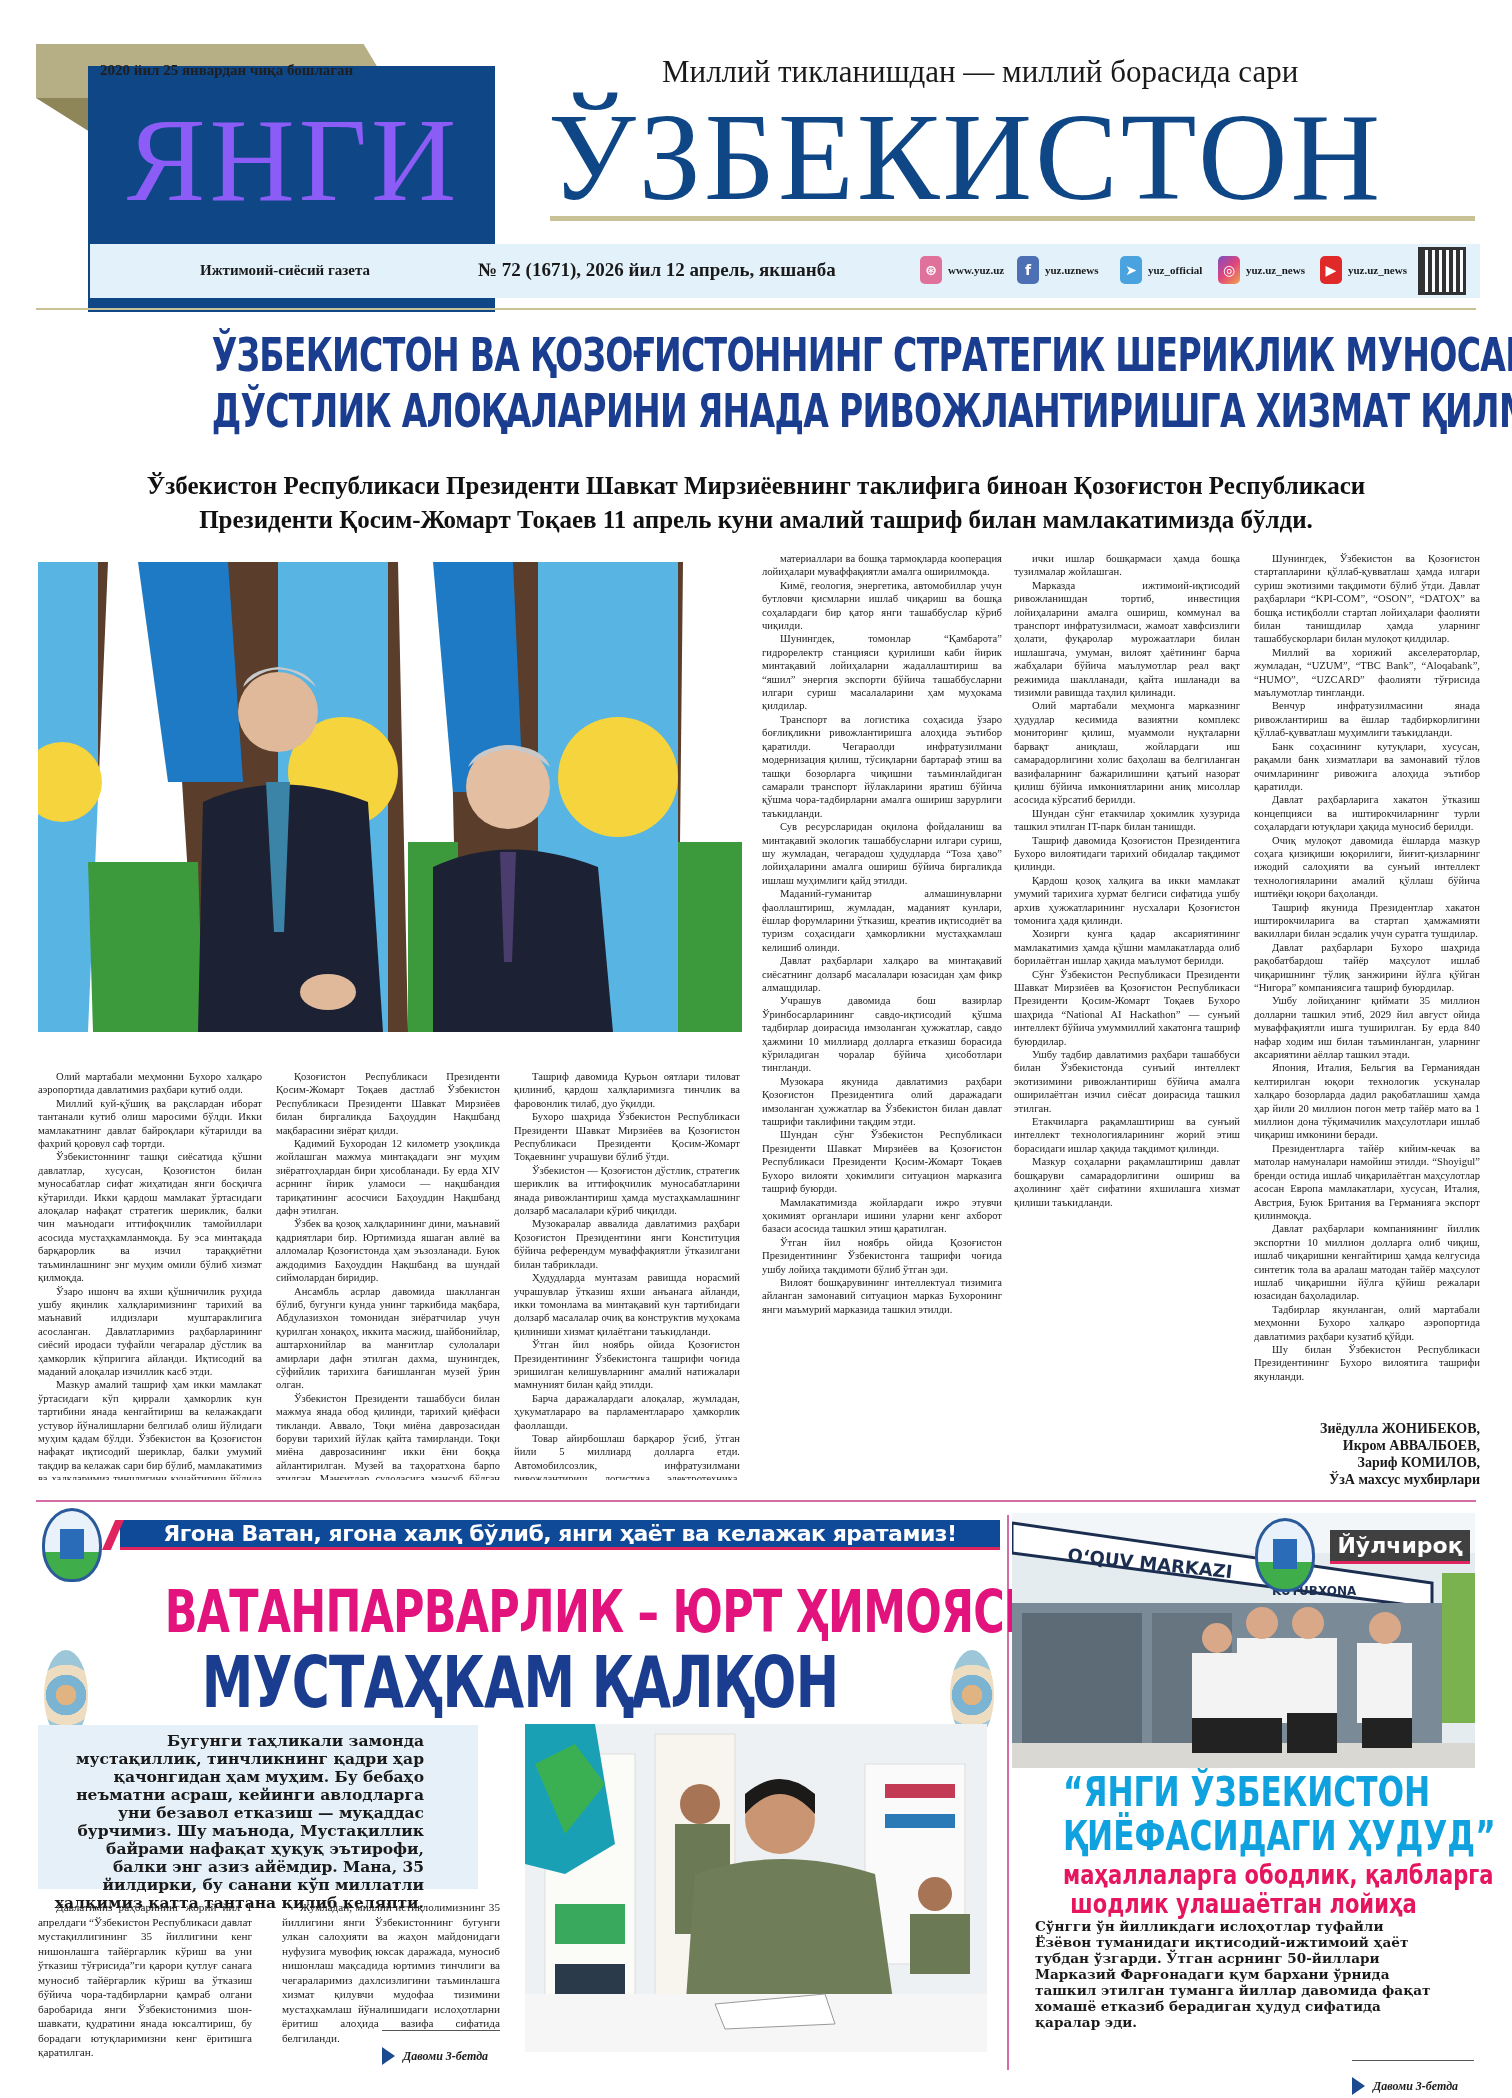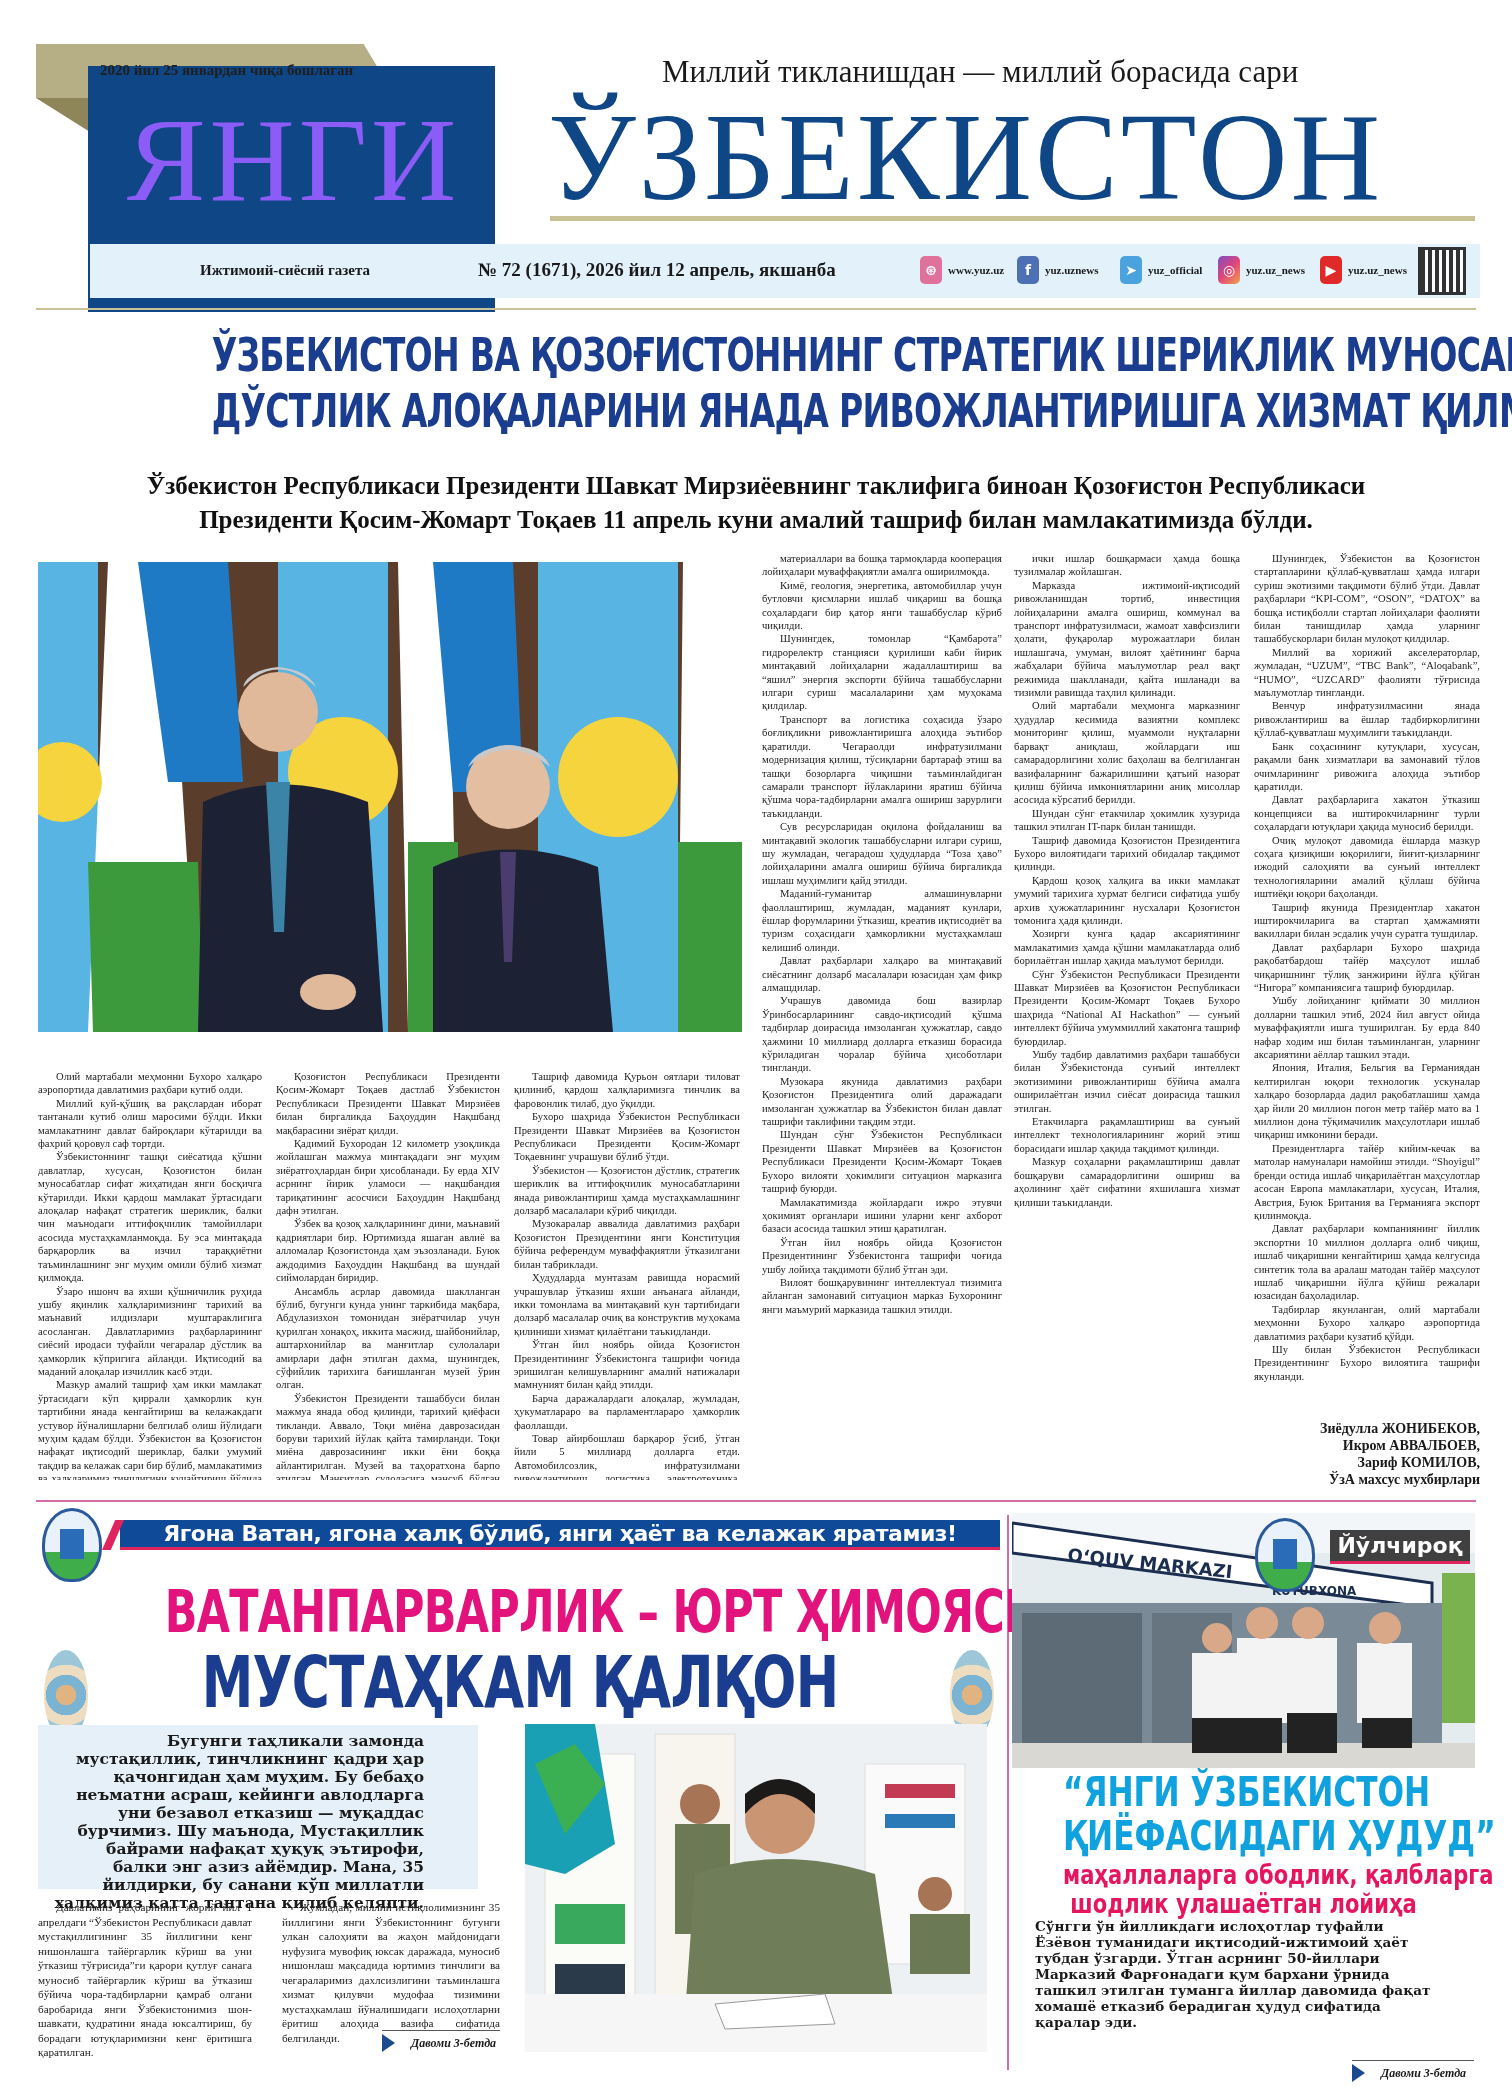--- a/index.html
+++ b/index.html
@@ -37,21 +37,21 @@
   .banner{left:120px;top:1520px;width:880px;height:30px;background:#0e4a98;color:#fff;font-family:"DejaVu Sans",sans-serif;font-weight:bold;font-size:22px;display:flex;align-items:center;justify-content:center;letter-spacing:-0.5px;border-bottom:3px solid #e0245e}
   .banner:before{content:"";position:absolute;left:-18px;top:0;width:22px;height:30px;background:#e0245e;clip-path:polygon(60% 0,100% 0,40% 100%,0 100%)}
   .logo{width:60px;height:74px;border-radius:50% 50% 46% 46%;border:3px solid #2a5a9a;background:linear-gradient(#e9f2fb 0 60%,#3fae4a 60%)}
   .logo:after{content:"";position:absolute;left:15px;top:18px;width:24px;height:30px;background:#2a6cb8}
   .pink-h{left:40px;top:1578px;width:960px;text-align:center;color:#e2137c;font-family:"DejaVu Sans",sans-serif;font-weight:bold;font-size:58px;transform:scaleX(.74);white-space:nowrap;letter-spacing:-1px}
   .navy-h{left:40px;top:1640px;width:960px;text-align:center;color:#1b3d8f;font-family:"DejaVu Sans",sans-serif;font-weight:bold;font-size:72px;transform:scaleX(.72);white-space:nowrap;letter-spacing:-1px}
   .orn{width:44px;height:90px;border-radius:50%;background:radial-gradient(circle,#d8a060 0 20%,#5aa0c8 21% 40%,#e9d4b0 41% 60%,#84b9cf 61%);opacity:.8}
   .intro-box{left:38px;top:1725px;width:440px;height:164px;background:#e6f0f8}
   .intro{left:48px;top:1732px;width:376px;text-align:right;font-size:15.5px;line-height:18px;font-weight:bold;font-family:"DejaVu Serif",serif}
   .soldier{left:525px;top:1724px;width:462px;height:328px;background:linear-gradient(180deg,#e9edf0,#f4f4f2);overflow:hidden}
-  .davomi{font-style:italic;font-weight:bold;font-size:12px;display:flex;align-items:center;gap:16px;border-top:1px solid #555;padding-top:3px}
+  .davomi{font-style:italic;font-weight:bold;font-size:12px;display:flex;align-items:center;gap:8px;border-top:1px solid #555;padding-top:16px}
   .davomi .tri{width:0;height:0;border-left:13px solid #1b4a8f;border-top:9px solid transparent;border-bottom:9px solid transparent}
   .kids{left:1012px;top:1513px;width:463px;height:255px;overflow:hidden;background:#dfe9ef}
   .cyan-h{left:1012px;top:1770px;width:463px;text-align:center;color:#0fa2df;font-family:"DejaVu Sans",sans-serif;font-weight:bold;font-size:40px;line-height:44px;transform:scaleX(.78);white-space:nowrap}
   .mag-h{left:1012px;top:1860px;width:463px;text-align:center;color:#e5165f;font-family:"DejaVu Sans",sans-serif;font-weight:bold;font-size:27px;line-height:29px;transform:scaleX(.78);white-space:nowrap}
   .kids-text{left:1035px;top:1918px;width:400px;font-size:13.6px;line-height:16px;font-weight:bold;font-family:"DejaVu Serif",serif}
 </style>
 </head>
 <body>
 
 <div class="abs tan-tab"></div>
@@ -156,21 +156,21 @@
 </div>
 <div class="abs col" style="left:1254px;top:552px;width:226px;height:860px;overflow:hidden">
   <p>Шунингдек, Ўзбекистон ва Қозоғистон стартапларини қўллаб-қувватлаш ҳамда илгари суриш экотизими тақдимоти бўлиб ўтди. Давлат раҳбарлари “KPI-COM”, “OSON”, “DATOX” ва бошқа истиқболли стартап лойиҳалари фаолияти билан танишдилар ҳамда уларнинг ташаббускорлари билан мулоқот қилдилар.</p>
   <p>Миллий ва хорижий акселераторлар, жумладан, “UZUM”, “TBC Bank”, “Aloqabank”, “HUMO”, “UZCARD” фаолияти тўғрисида маълумотлар тингланди.</p>
   <p>Венчур инфратузилмасини янада ривожлантириш ва ёшлар тадбиркорлигини қўллаб-қувватлаш муҳимлиги таъкидланди.</p>
   <p>Банк соҳасининг кутуқлари, хусусан, рақамли банк хизматлари ва замонавий тўлов очимларининг ривожига алоҳида эътибор қаратилди.</p>
   <p>Давлат раҳбарларига хакатон ўтказиш концепцияси ва иштирокчиларнинг турли соҳалардаги ютуқлари ҳақида муносиб берилди.</p>
   <p>Очиқ мулоқот давомида ёшларда мазкур соҳага қизиқиши юқорилиги, йиғит-қизларнинг ижодий салоҳияти ва сунъий интеллект технологияларини амалий қўллаш бўйича иштиёқи юқори баҳоланди.</p>
   <p>Ташриф якунида Президентлар хакатон иштирокчиларига ва стартап ҳамжамияти вакиллари билан эсдалик учун суратга тушдилар.</p>
   <p>Давлат раҳбарлари Бухоро шаҳрида рақобатбардош тайёр маҳсулот ишлаб чиқаришнинг тўлиқ занжирини йўлга қўйган “Нигора” компаниясига ташриф буюрдилар.</p>
-  <p>Ушбу лойиҳанинг қиймати 30 миллион долларни ташкил этиб, 2024 йил август ойида муваффақиятли ишга туширилган. Бу ерда 840 нафар ходим иш билан таъминланган, уларнинг аксариятини аёллар ташкил этади.</p>
+  <p>Ушбу лойиҳанинг қиймати 35 миллион долларни ташкил этиб, 2029 йил август ойида муваффақиятли ишга туширилган. Бу ерда 840 нафар ходим иш билан таъминланган, уларнинг аксариятини аёллар ташкил этади.</p>
   <p>Япония, Италия, Бельгия ва Германиядан келтирилган юқори технологик ускуналар халқаро бозорларда дадил рақобатлашиш ҳамда ҳар йили 20 миллион погон метр тайёр мато ва 1 миллион дона тўқимачилик маҳсулотлари ишлаб чиқариш имконини беради.</p>
   <p>Президентларга тайёр кийим-кечак ва матолар намуналари намойиш этилди. “Shoyigul” бренди остида ишлаб чиқарилаётган маҳсулотлар асосан Европа мамлакатлари, хусусан, Италия, Австрия, Буюк Британия ва Германияга экспорт қилинмоқда.</p>
   <p>Давлат раҳбарлари компаниянинг йиллик экспортни 10 миллион долларга олиб чиқиш, ишлаб чиқаришни кенгайтириш ҳамда келгусида синтетик тола ва аралаш матодан тайёр маҳсулот ишлаб чиқаришни йўлга қўйиш режалари юзасидан баҳоладилар.</p>
   <p>Тадбирлар якунланган, олий мартабали меҳмонни Бухоро халқаро аэропортида давлатимиз раҳбари кузатиб қўйди.</p>
   <p>Шу билан Ўзбекистон Республикаси Президентининг Бухоро вилоятига ташрифи якунланди.</p>
 </div>
 
 <div class="abs col" style="left:38px;top:1070px;width:224px;height:410px;overflow:hidden">
   <p>Олий мартабали меҳмонни Бухоро халқаро аэропортида давлатимиз раҳбари кутиб олди.</p>
   <p>Миллий куй-қўшиқ ва рақслардан иборат тантанали кутиб олиш маросими бўлди. Икки мамлакатнинг давлат байроқлари кўтарилди ва фахрий қоровул саф тортди.</p>

